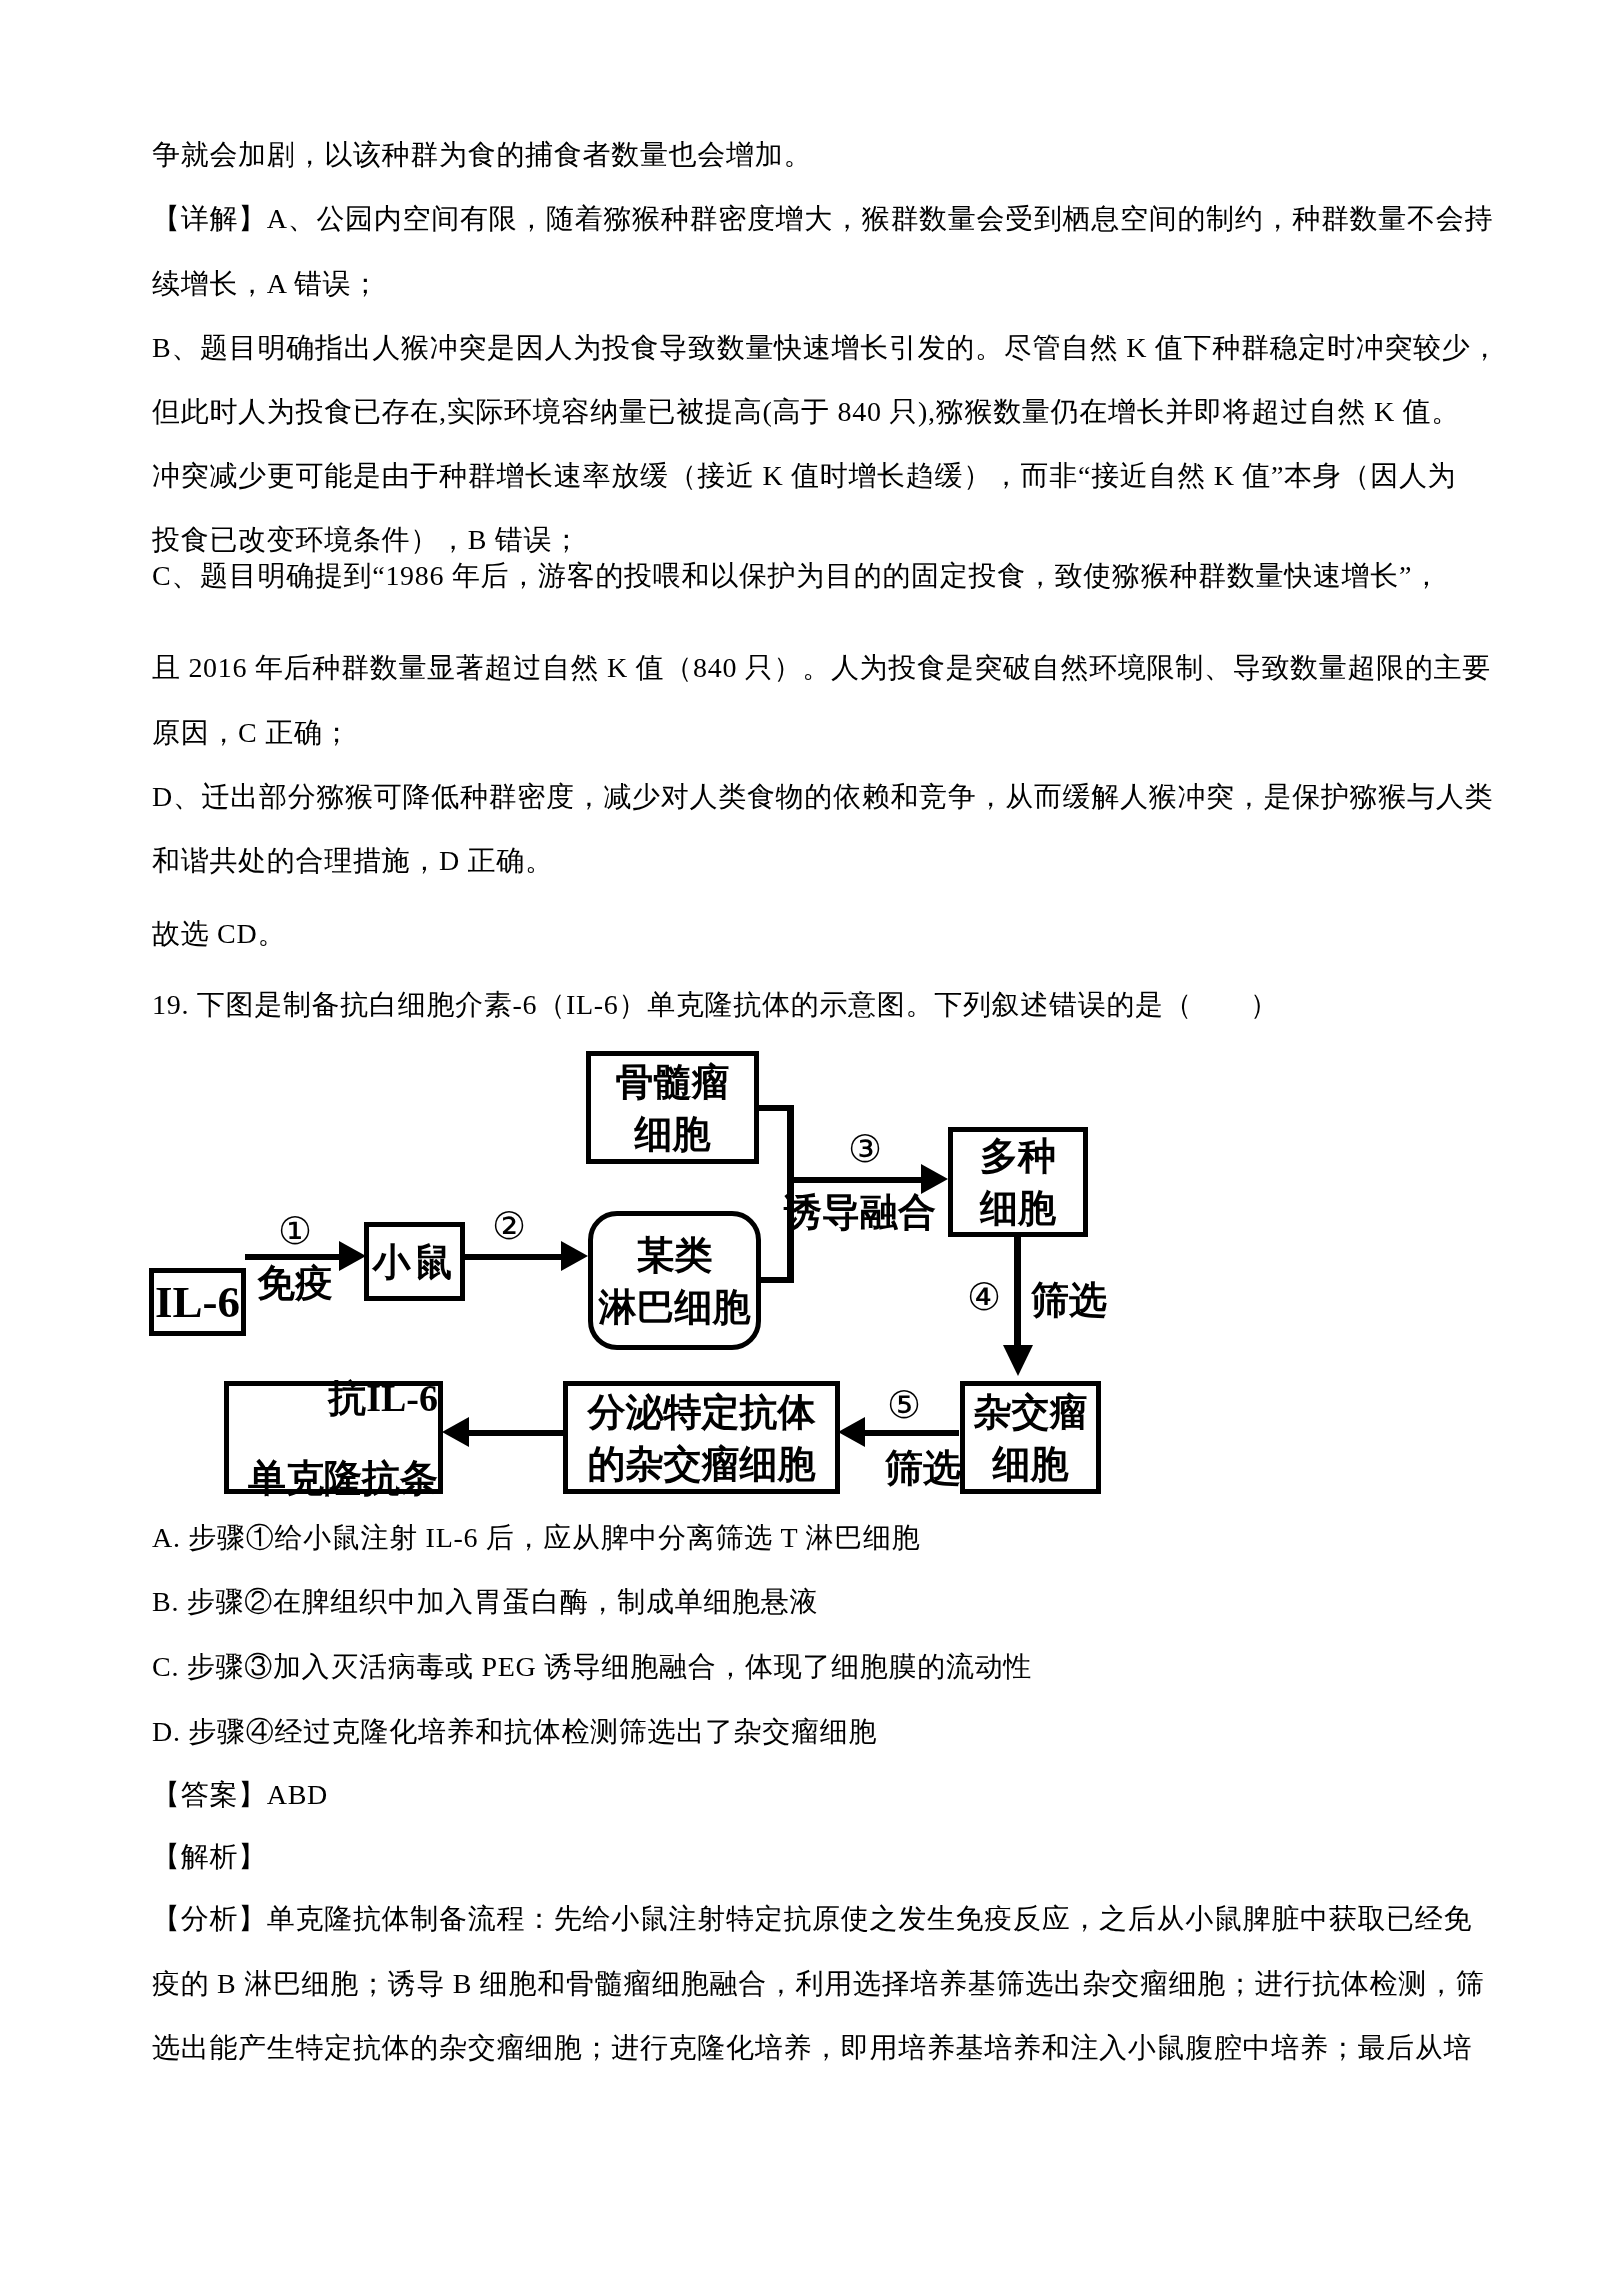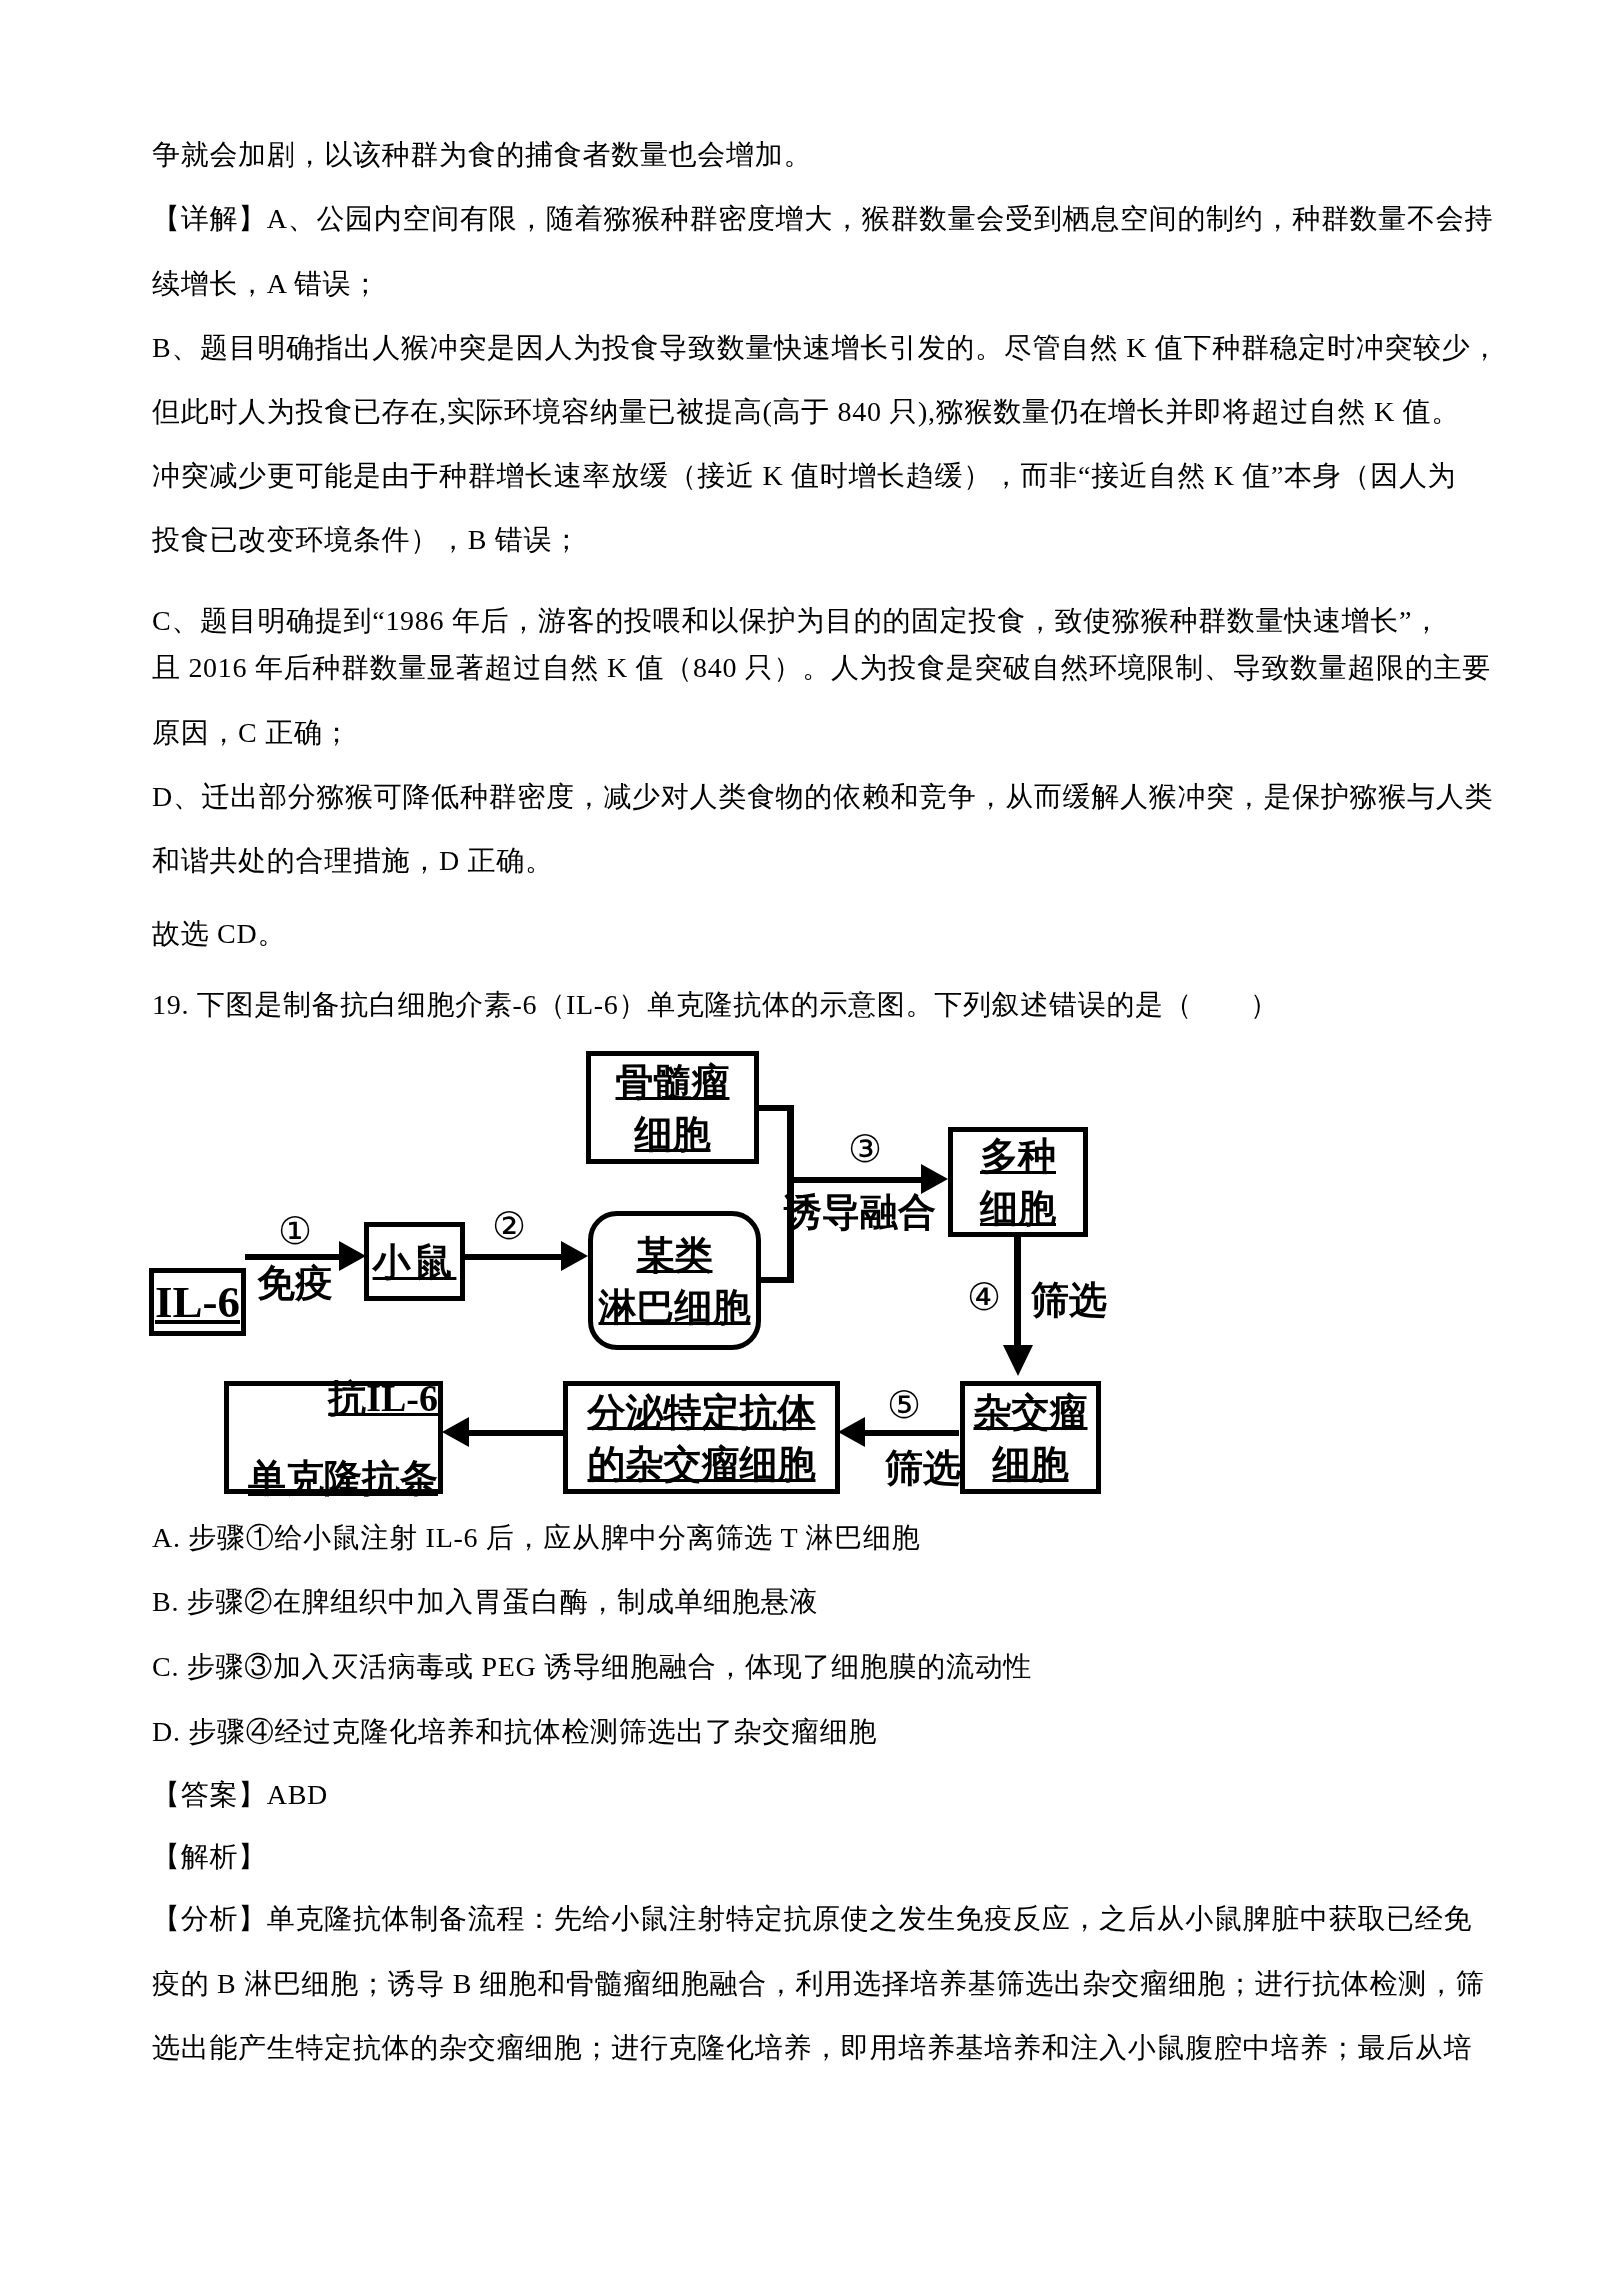--- a/index.html
+++ b/index.html
@@ -29,21 +29,21 @@
     border:5.2px solid #000;
     display:flex;
     flex-direction:column;
     justify-content:center;
     align-items:center;
     text-align:center;
     font-weight:700;
     font-size:38px;
     background:#fff;
   }
-  .box .bl { display:block; line-height:52px; white-space:pre;text-decoration:underline; }
+  .box .bl { display:block; line-height:52px; white-space:pre; }
   .box-left { align-items:flex-end; text-align:left; padding-left:10.5px;gap:28px; }
   
   .hl { position:absolute; background:#000; height:5.9px; }
   .vl { position:absolute; background:#000; width:6.5px; }
   
   .ar { position:absolute; width:0; height:0;
         border-top:15.7px solid transparent; border-bottom:15.7px solid transparent;
         border-left:27.5px solid #000; }
   .al { position:absolute; width:0; height:0;
         border-top:15.7px solid transparent; border-bottom:15.7px solid transparent;
@@ -72,21 +72,21 @@
 
 <div class="page">
 
   <div class="tl" style="top:122px">争就会加剧，以该种群为食的捕食者数量也会增加。</div>
   <div class="tl" style="top:186px">【详解】A、公园内空间有限，随着猕猴种群密度增大，猴群数量会受到栖息空间的制约，种群数量不会持</div>
   <div class="tl" style="top:251px">续增长，A 错误；</div>
   <div class="tl" style="top:315px">B、题目明确指出人猴冲突是因人为投食导致数量快速增长引发的。尽管自然 K 值下种群稳定时冲突较少，</div>
   <div class="tl" style="top:379px">但此时人为投食已存在,实际环境容纳量已被提高(高于 840 只),猕猴数量仍在增长并即将超过自然 K 值。</div>
   <div class="tl" style="top:507px">投食已改变环境条件），B 错误；</div>
   <div class="tl" style="top:443px">冲突减少更可能是由于种群增长速率放缓（接近 K 值时增长趋缓），而非“接近自然 K 值”本身（因人为</div>
-  <div class="tl" style="top:588px">C、题目明确提到“1986 年后，游客的投喂和以保护为目的的固定投食，致使猕猴种群数量快速增长”，</div>
+  <div class="tl" style="top:543px">C、题目明确提到“1986 年后，游客的投喂和以保护为目的的固定投食，致使猕猴种群数量快速增长”，</div>
   <div class="tl" style="top:635px">且 2016 年后种群数量显著超过自然 K 值（840 只）。人为投食是突破自然环境限制、导致数量超限的主要</div>
   <div class="tl" style="top:700px">原因，C 正确；</div>
   <div class="tl" style="top:764px">D、迁出部分猕猴可降低种群密度，减少对人类食物的依赖和竞争，从而缓解人猴冲突，是保护猕猴与人类</div>
   <div class="tl" style="top:828px">和谐共处的合理措施，D 正确。</div>
   <div class="tl" style="top:901px">故选 CD。</div>
   <div class="tl" style="top:972px">19. 下图是制备抗白细胞介素-6（IL-6）单克隆抗体的示意图。下列叙述错误的是（　　）</div>
 
   <div class="box" style="left:586px;  top:1051px; width:173px; height:113px;">
     <span class="bl">骨髓瘤</span>
     <span class="bl">细胞</span>

